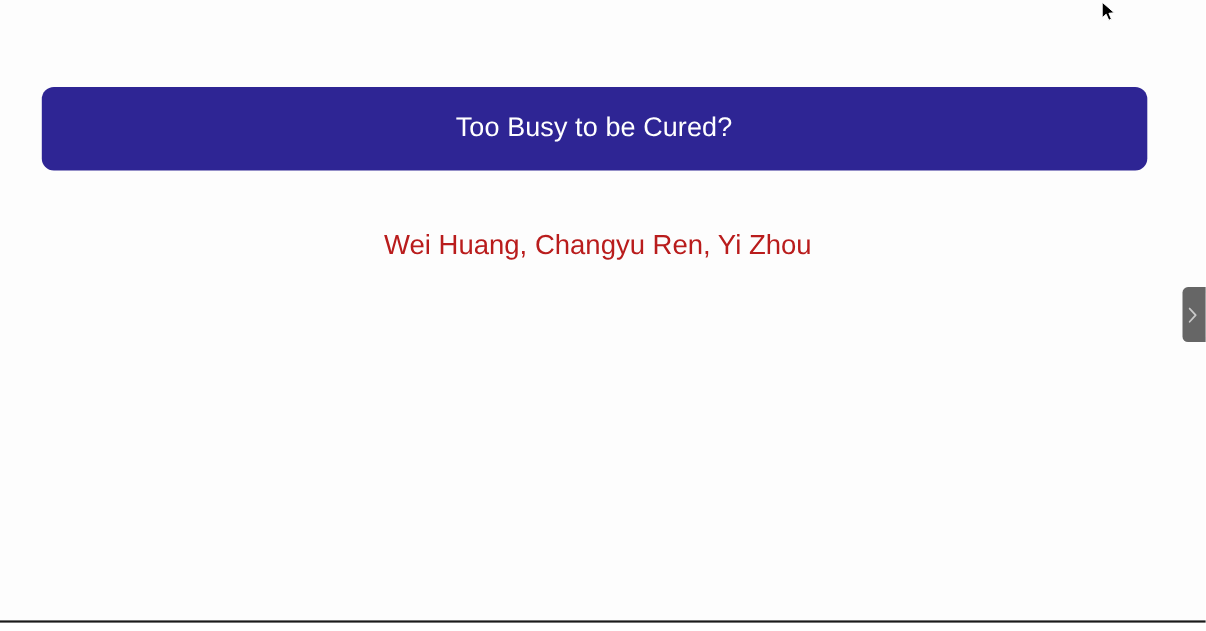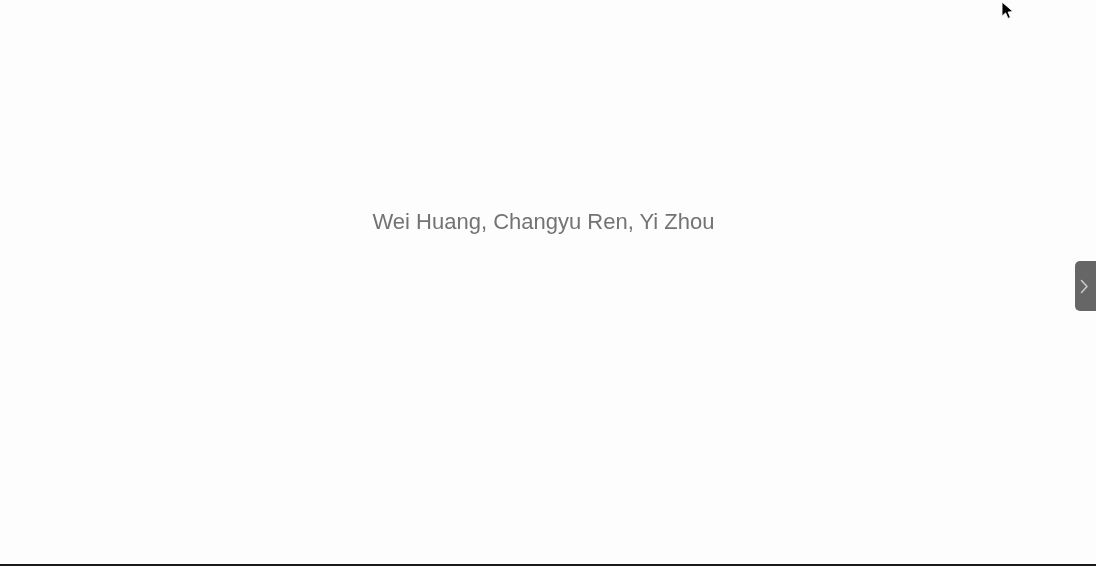--- a/index.html
+++ b/index.html
@@ -65,22 +65,22 @@
     top: 0;
     width: 1096px;
     height: 566px;
     pointer-events: none;
   }
   .centered-line {
     position: absolute;
     width: 1087px;
     left: 0;
     text-align: center;
-    color: #737373;
-    font-size: 22px;
+    color: #b91c1c;
+    font-size: 25px;
     font-weight: 400;
     line-height: 1;
     white-space: nowrap;
   }
   #authors-line {
     top: 211px;
   }
   #date-line {
     top: 311px;
   }
@@ -121,20 +121,23 @@
   }
   #mouse-cursor svg { display: block; }
 </style>
 </head>
 <body>
 
 <div id="viewport">
 
   <div id="slide-canvas">
 
+    <div id="title-banner">
+      <span id="title-banner-text">Too Busy to be Cured?</span>
+    </div>
 
     <div id="slide-body">
       <div class="centered-line" id="authors-line">Wei Huang, Changyu Ren, Yi Zhou</div>
     </div>
 
   </div>
 
   <div id="panel-handle">
     <span class="chevron-right-icon">
       <svg width="9" height="15" viewBox="0 0 9 15" fill="none" xmlns="http://www.w3.org/2000/svg">

